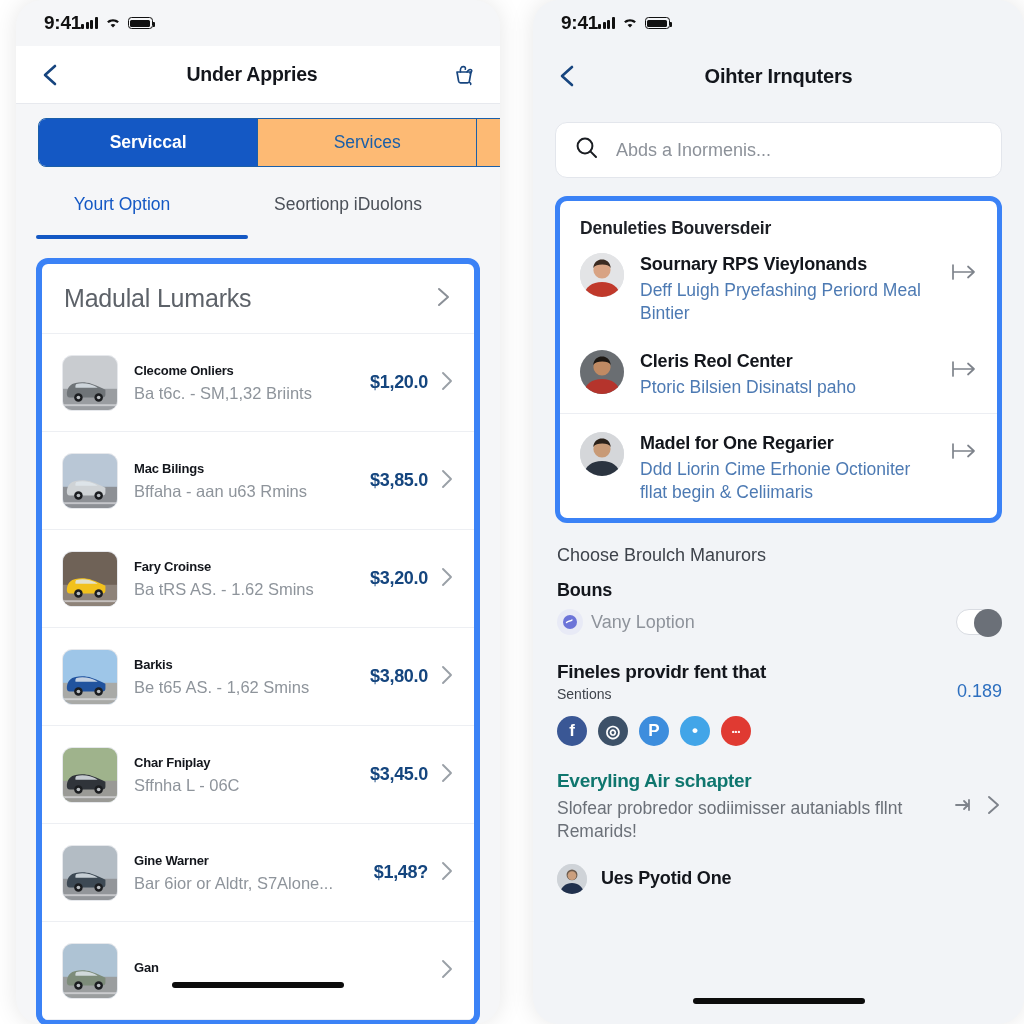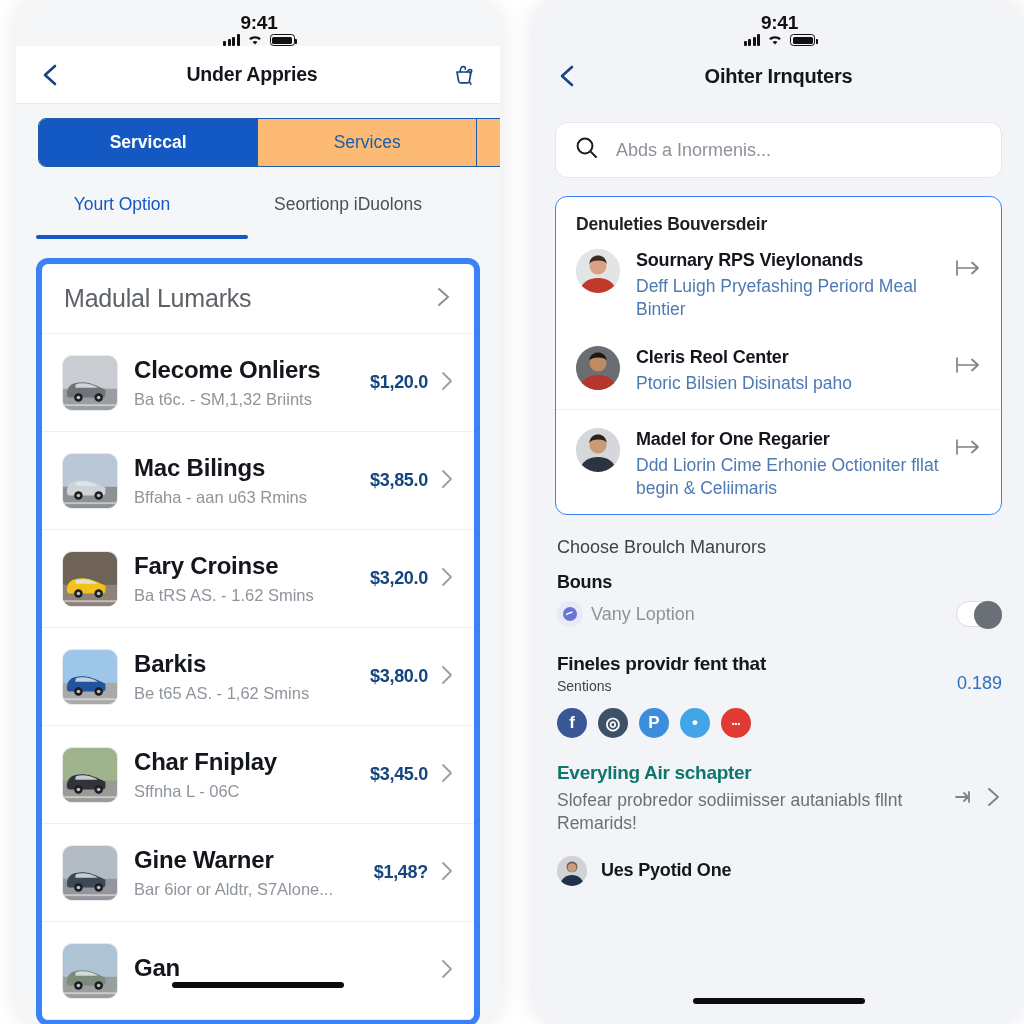--- a/index.html
+++ b/index.html
@@ -23,21 +23,21 @@
     position:absolute; left:533px; top:0; width:491px; height:1024px;
     background:#f2f4f7;
     border-radius:26px;
     overflow:hidden;
     box-shadow:0 0 24px rgba(0,0,0,0.10);
   }
 
   
   .statusbar {
     height:46px; display:flex; align-items:center;
-    justify-content:flex-end; padding:0 26px 0 28px;flex-direction:column;
+    justify-content:flex-start; padding:0 26px 0 28px;
   }
   .sb-time { font-size:19px; font-weight:700; color:#111; letter-spacing:-.2px; }
   .sb-right { display:flex; align-items:center; gap:7px; }
   .sig { display:flex; align-items:flex-end; gap:1.5px; height:12px; }
   .sig i { display:block; width:3px; background:#111; border-radius:1px; }
   .sig i:nth-child(1){height:5px}.sig i:nth-child(2){height:7px}
   .sig i:nth-child(3){height:9.5px}.sig i:nth-child(4){height:12px}
   .wifi { width:16px; height:12px; position:relative; }
   .wifi svg { display:block; }
   .batt { width:25px;height:12px;border:1.6px solid #111;border-radius:3.5px;position:relative;padding:1.5px; }
@@ -99,21 +99,21 @@
     padding:15px 18px 15px 20px; border-bottom:1px solid #edeff3;
     min-height:98px;
   }
   .thumb {
     width:56px;height:56px;flex:0 0 auto;border-radius:10px;
     overflow:hidden; border:1px solid #e6e8ec; background:#dfe2e6;
     position:relative;
   }
   .thumb svg{display:block;width:100%;height:100%;}
   .row-main{flex:1 1 auto;min-width:0;}
-  .row-title{font-size:24px;font-weight:700;color:#13161c;letter-spacing:-.2px;margin-bottom:6px;white-space:nowrap;overflow:hidden;}
+  .row-title{font-size:13px;font-weight:700;color:#13161c;letter-spacing:-.2px;margin-bottom:6px;white-space:nowrap;overflow:hidden;}
   .row-sub{font-size:16.5px;color:#8e949b;white-space:nowrap;overflow:hidden;text-overflow:ellipsis;}
   .row-right{display:flex;align-items:center;gap:10px;flex:0 0 auto;}
   .price{font-size:18px;font-weight:700;color:#14457e;letter-spacing:-.3px;}
 
   
   .home-ind{
     position:absolute;left:50%;transform:translateX(-50%);
     width:172px;height:6px;border-radius:3px;background:#0c0c0c;
   }
   .home-left{ bottom:36px; }
@@ -132,21 +132,21 @@
     height:56px;background:#fff;border:1px solid #e3e6ec;border-radius:12px;
     display:flex;align-items:center;gap:16px;padding:0 18px;
   }
   .search input{
     border:0;outline:0;flex:1;font-size:18px;color:#6f747c;
     font-family:"Liberation Sans",sans-serif;background:transparent;
   }
   .search input::placeholder{color:#8c9199;}
 
   .contacts-card{
-    margin:18px 22px 0 22px;background:#fff;border:1px solid #3b82f6;
+    margin:18px 22px 0 22px;background:#fff;border:5px solid #3b82f6;
     border-radius:12px;overflow:hidden;
   }
   .contacts-title{
     font-size:17.5px;font-weight:700;color:#1d2026;padding:17px 20px 4px 20px;letter-spacing:-.2px;
   }
   .contact{
     display:flex;align-items:flex-start;gap:16px;padding:10px 20px 14px 20px;
   }
   .contact.sep{ border-top:1px solid #eceef3; padding-top:18px; }
   .avatar{width:44px;height:44px;border-radius:50%;overflow:hidden;flex:0 0 auto;background:#dcdfe4;}

